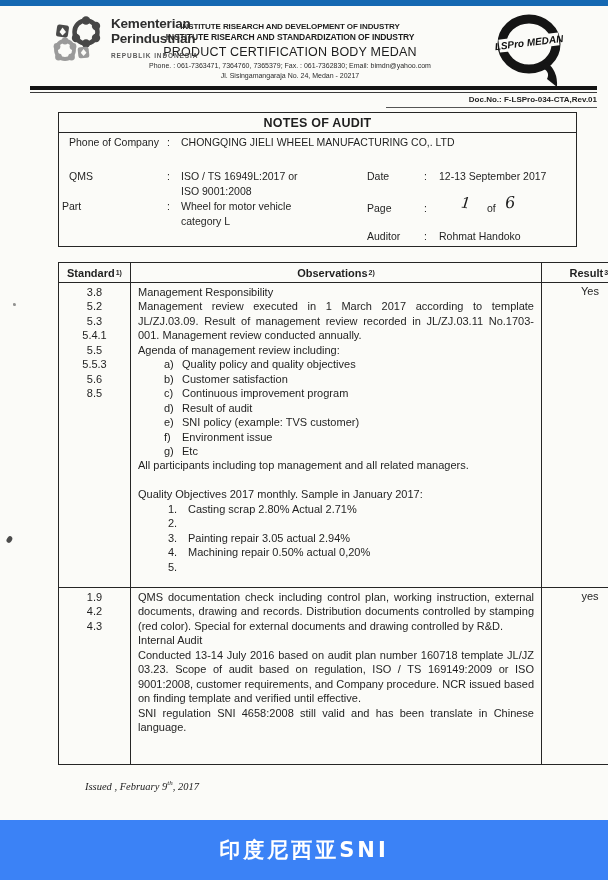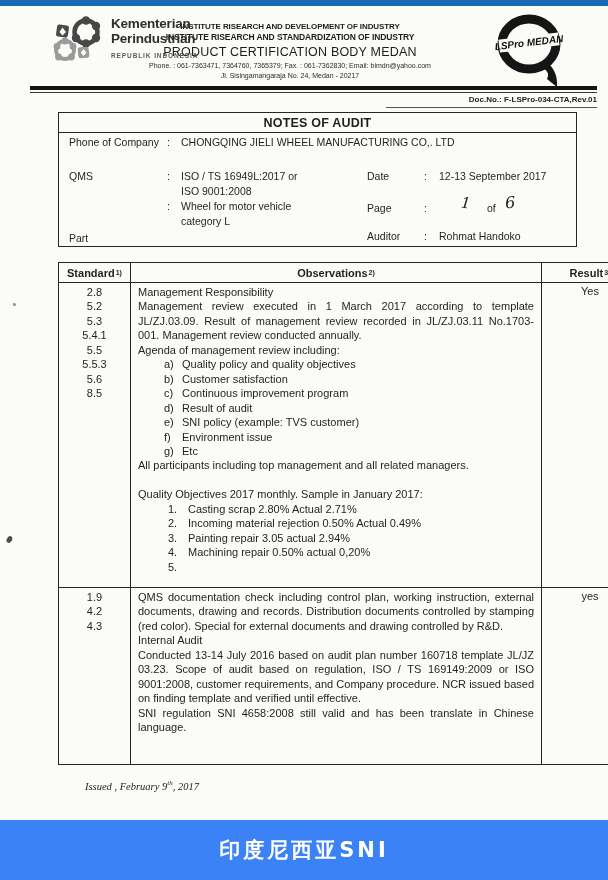--- a/index.html
+++ b/index.html
@@ -132,21 +132,21 @@
 
     <div class="nf" style="left:10px;top:56px;">QMS</div>
     <div class="nf" style="left:108px;top:56px;">:</div>
     <div class="nf" style="left:122px;top:56px;">ISO / TS 16949L:2017 or</div>
     <div class="nf" style="left:122px;top:71px;">ISO  9001:2008</div>
 
     <div class="nf" style="left:308px;top:56px;">Date</div>
     <div class="nf" style="left:365px;top:56px;">:</div>
     <div class="nf" style="left:380px;top:56px;">12-13 September 2017</div>
 
-    <div class="nf" style="left:10px;top:86px;margin-top:32px;">Part</div>
+    <div class="nf" style="left:3px;top:86px;">Part</div>
     <div class="nf" style="left:108px;top:86px;">:</div>
     <div class="nf" style="left:122px;top:86px;">Wheel for motor vehicle</div>
     <div class="nf" style="left:122px;top:101px;">category L</div>
 
     <div class="nf" style="left:308px;top:88px;">Page</div>
     <div class="nf" style="left:365px;top:88px;">:</div>
     <div class="nf hand hand-1" style="left:402px;top:83px;">1</div>
     <div class="nf" style="left:428px;top:88px;">of</div>
     <div class="nf hand hand-6" style="left:446px;top:82px;">6</div>
 
@@ -166,21 +166,21 @@
           <sup class="hd">2)</sup>
       </div>
       <div class="col-res">
         <span>Result</span>
           <sup class="hd">3)</sup>
       </div>
     </div>
 
     <div class="at-row row1">
       <div class="col-std std-list">
-        <div>2.8</div>
+        <div>3.8</div>
         <div>5.2</div>
         <div>5.3</div>
         <div>5.4.1</div>
         <div>5.5</div>
         <div>5.5.3</div>
         <div>5.6</div>
         <div>8.5</div>
       </div>
       <div class="col-obs">
         <div class="obs-line">Management Responsibility</div>
@@ -219,21 +219,20 @@
         <div class="obs-line">All participants including top management and all related managers.</div>
         <div class="spacer"></div>
         <div class="obs-line">Quality Objectives 2017 monthly. Sample in January 2017:</div>
         <div class="objlist">
           <div class="li">
               <span class="li-m">1.</span>
               <span class="li-t">Casting scrap 2.80% Actual 2.71%</span>
             </div>
           <div class="li">
               <span class="li-m">2.</span>
-              <span class="li-t">Incoming material rejection 0.50% Actual 0.49%</span>
             </div>
           <div class="li">
               <span class="li-m">3.</span>
               <span class="li-t">Painting repair 3.05 actual 2.94%</span>
             </div>
           <div class="li">
               <span class="li-m">4.</span>
               <span class="li-t">Machining repair 0.50% actual 0,20%</span>
             </div>
           <div class="li">

